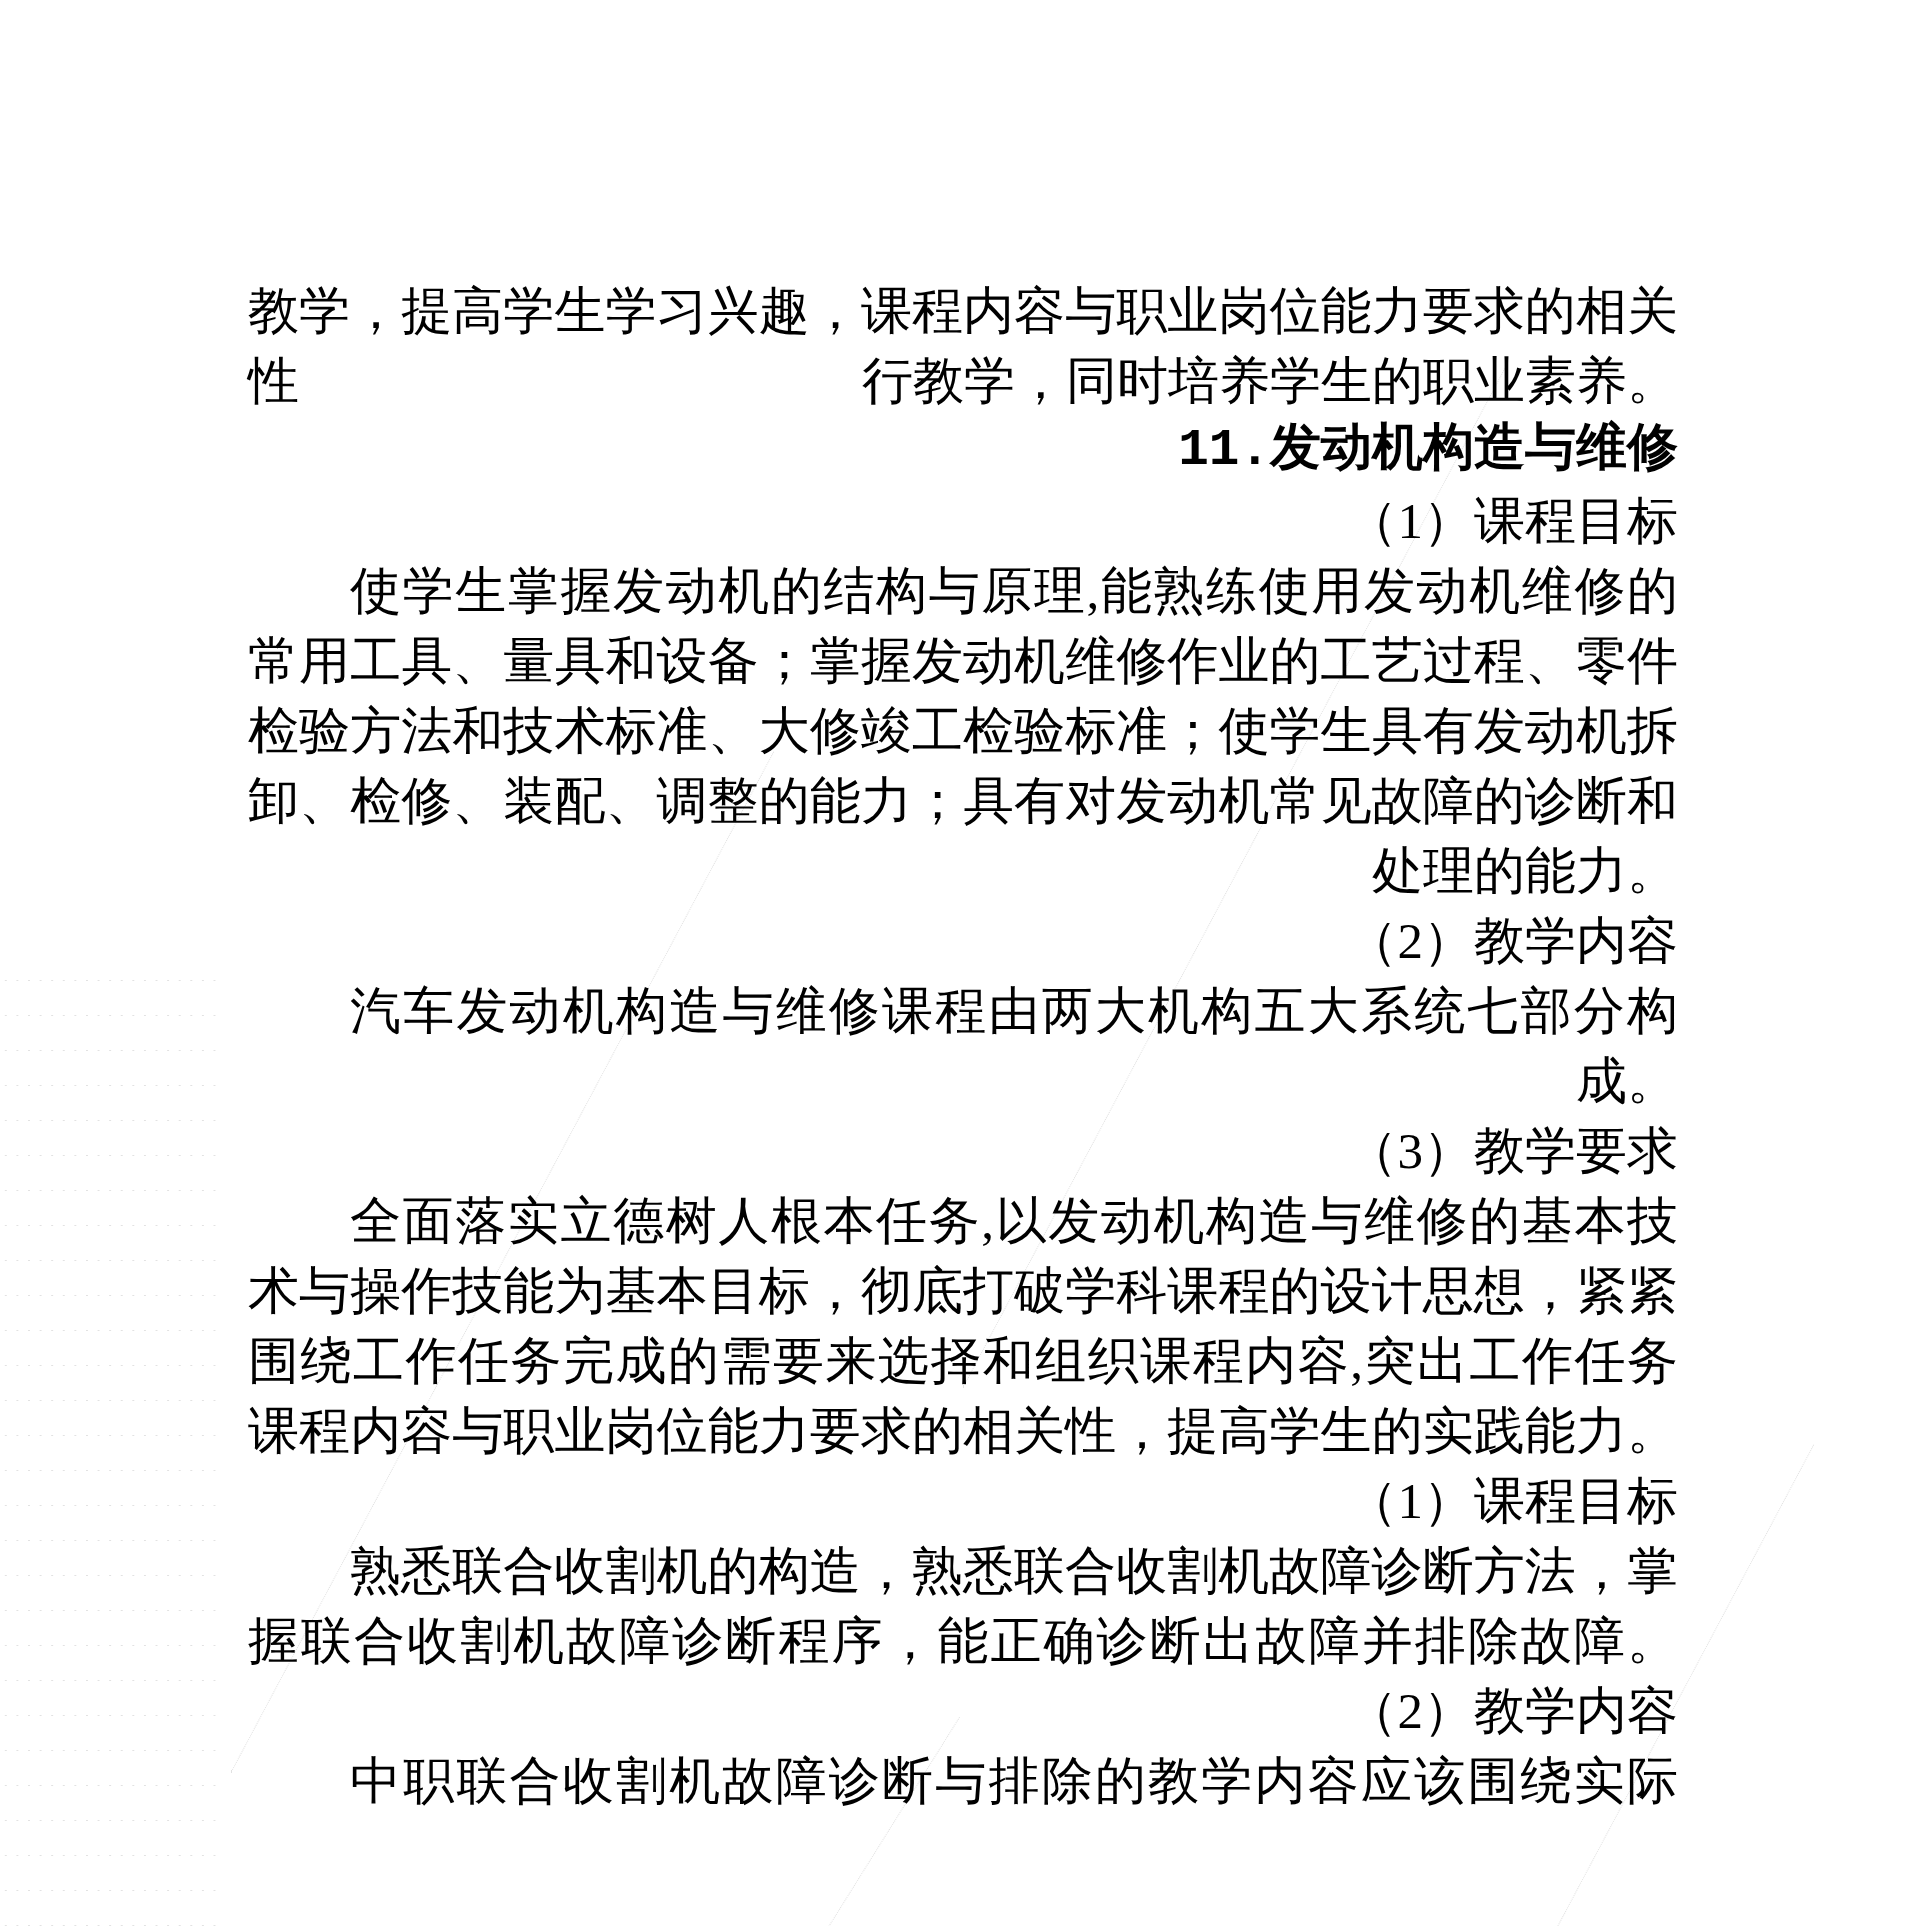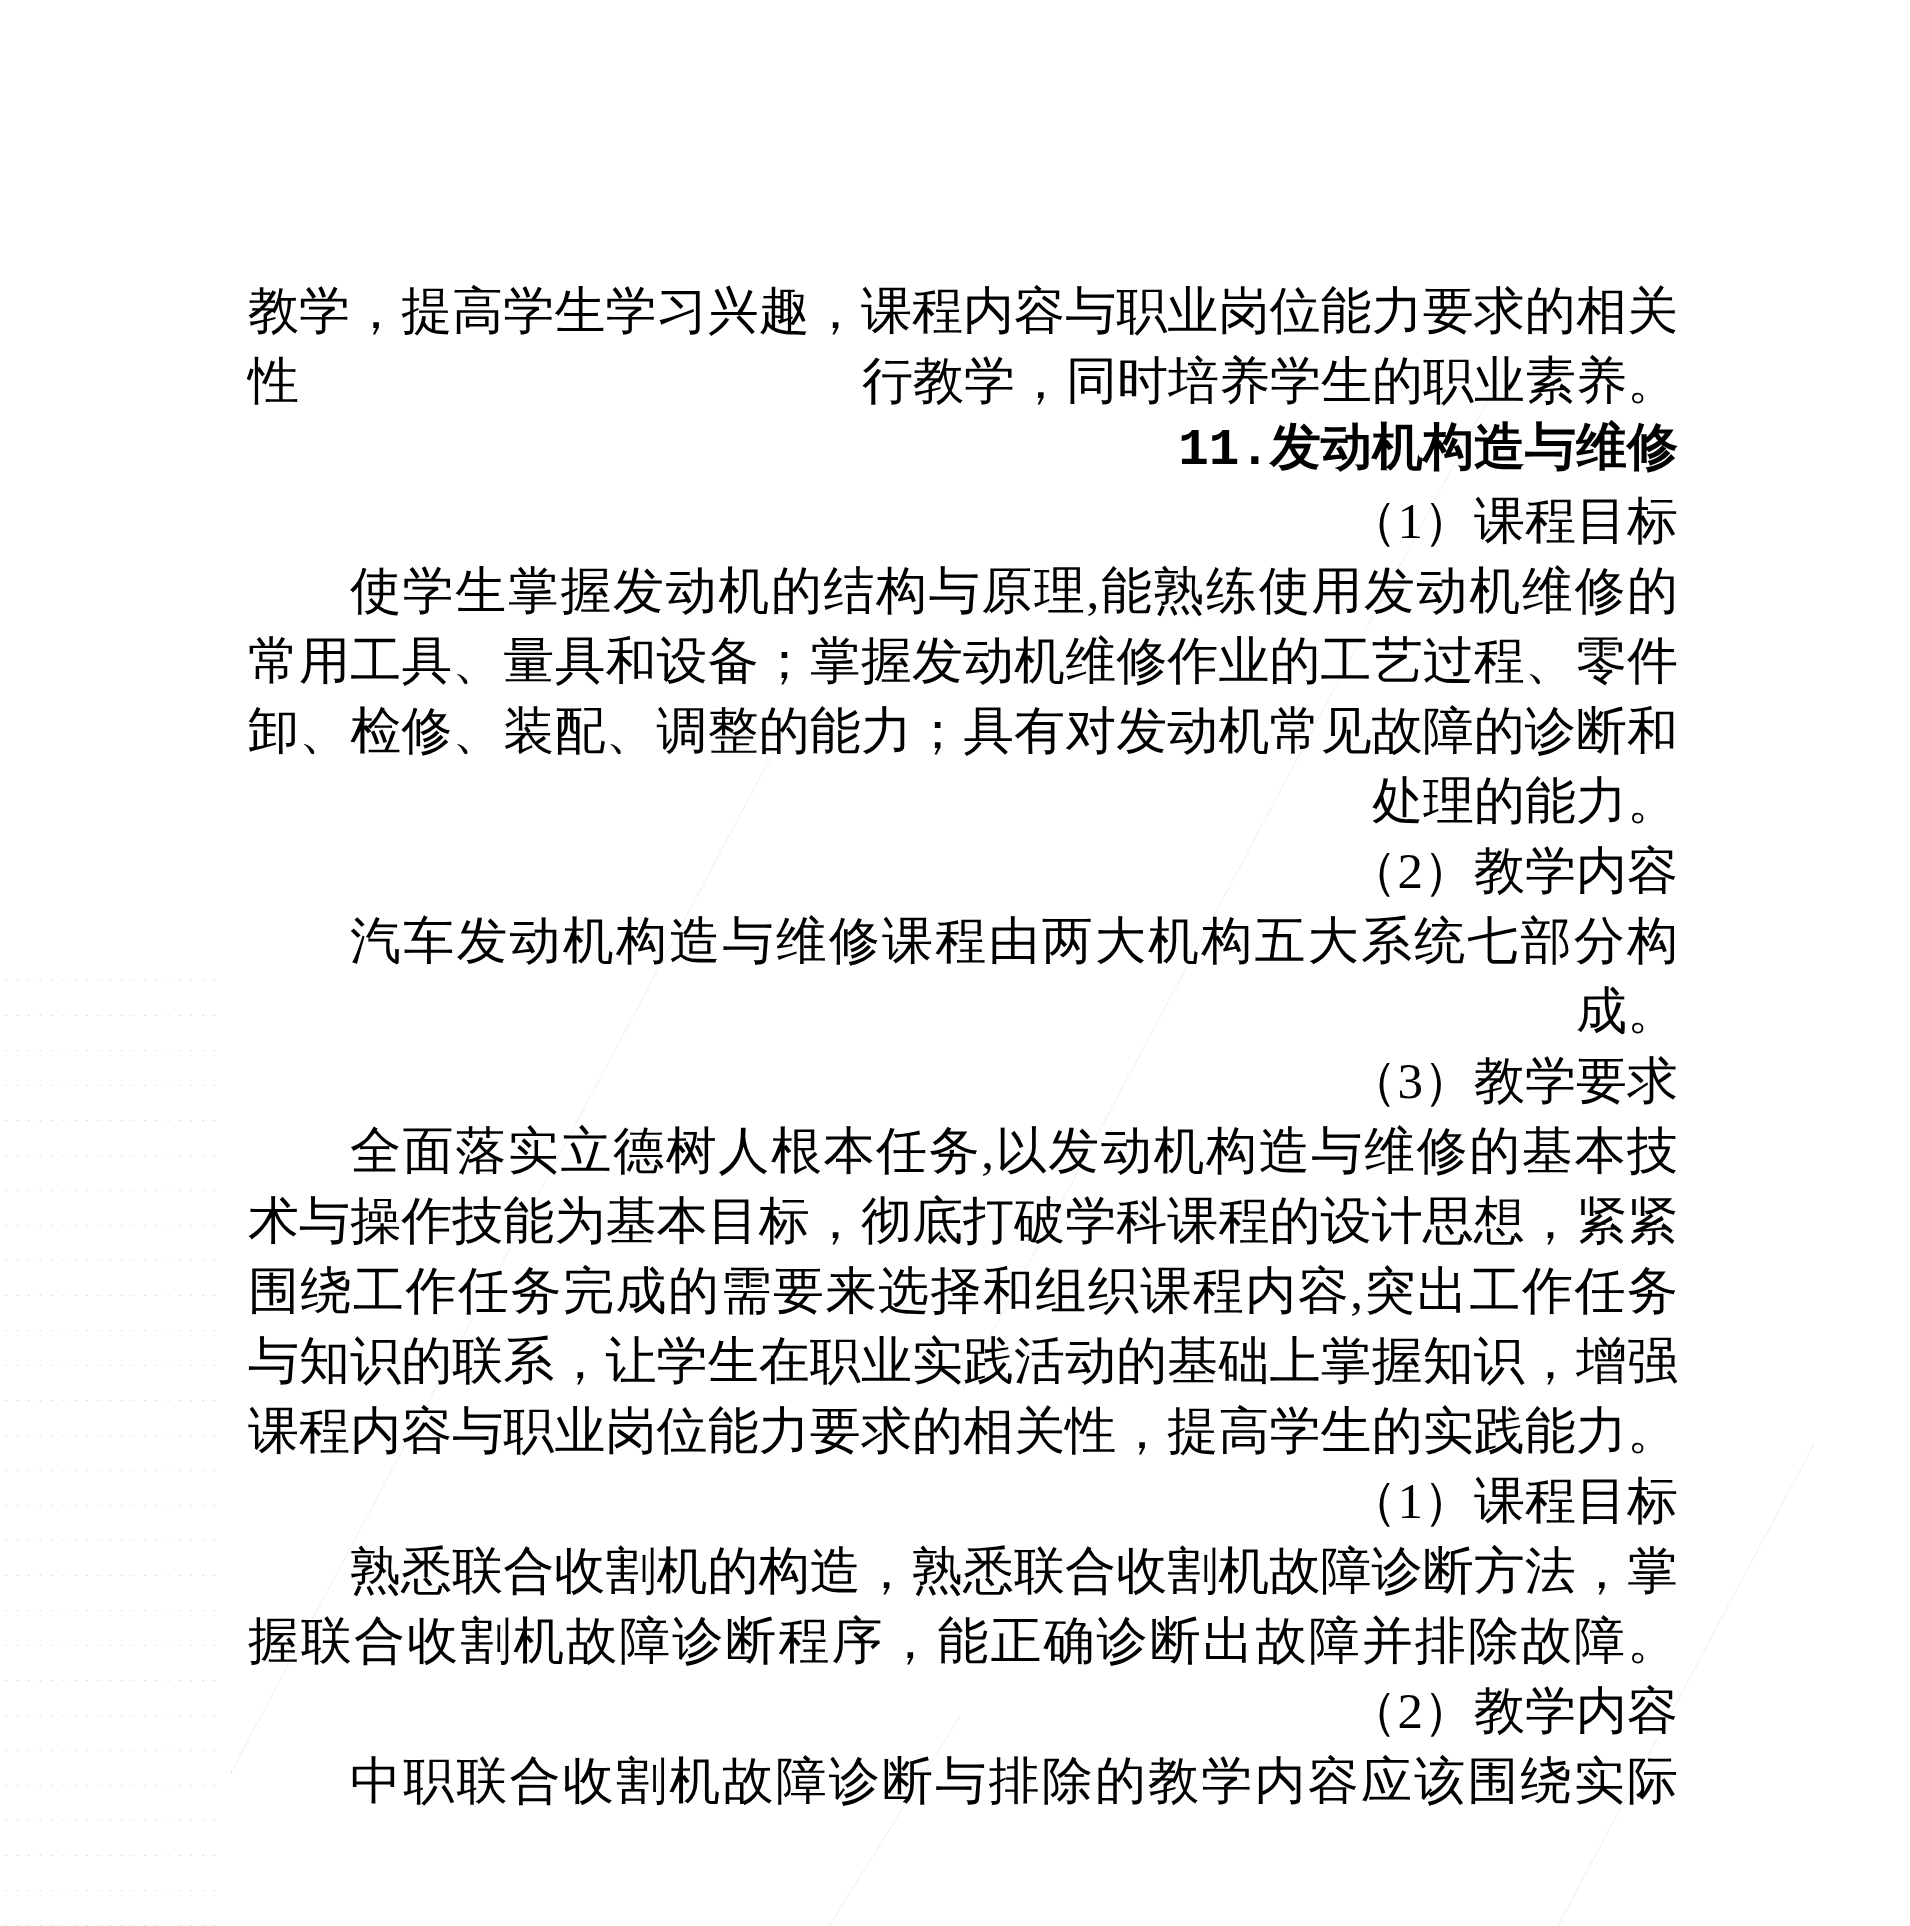--- a/index.html
+++ b/index.html
@@ -73,30 +73,30 @@
   <div class="artifact diag" style="left:1271px; top:2465px; transform:rotate(-62deg);"></div>
   <div class="artifact diag" style="left:347px; top:2697px; transform:rotate(-58deg);"></div>
 
   <div class="content" id="content">
       <div class="line justify">教学，提高学生学习兴趣，课程内容与职业岗位能力要求的相关性</div>
       <div class="line">行教学，同时培养学生的职业素养。</div>
       <div class="line indent heading">11.发动机构造与维修</div>
       <div class="line indent">（1）课程目标</div>
       <div class="line justify indent">使学生掌握发动机的结构与原理,能熟练使用发动机维修的</div>
       <div class="line justify">常用工具、量具和设备；掌握发动机维修作业的工艺过程、零件</div>
+      <div class="line justify">检验方法和技术标准、大修竣工检验标准；使学生具有发动机拆</div>
       <div class="line justify">卸、检修、装配、调整的能力；具有对发动机常见故障的诊断和</div>
       <div class="line">处理的能力。</div>
       <div class="line indent">（2）教学内容</div>
       <div class="line justify indent">汽车发动机构造与维修课程由两大机构五大系统七部分构</div>
       <div class="line">成。</div>
       <div class="line indent">（3）教学要求</div>
       <div class="line justify indent">全面落实立德树人根本任务,以发动机构造与维修的基本技</div>
       <div class="line justify">术与操作技能为基本目标，彻底打破学科课程的设计思想，紧紧</div>
       <div class="line justify">围绕工作任务完成的需要来选择和组织课程内容,突出工作任务</div>
-      <div class="line justify">与知识的联系，让学生在职业实践活动的基础上掌握知识，增强</div>
       <div class="line justify">课程内容与职业岗位能力要求的相关性，提高学生的实践能力。</div>
       <div class="line indent">（1）课程目标</div>
       <div class="line justify indent">熟悉联合收割机的构造，熟悉联合收割机故障诊断方法，掌</div>
       <div class="line justify">握联合收割机故障诊断程序，能正确诊断出故障并排除故障。</div>
       <div class="line indent">（2）教学内容</div>
       <div class="line justify indent">中职联合收割机故障诊断与排除的教学内容应该围绕实际</div>
     </div>
 
 </div>
 

